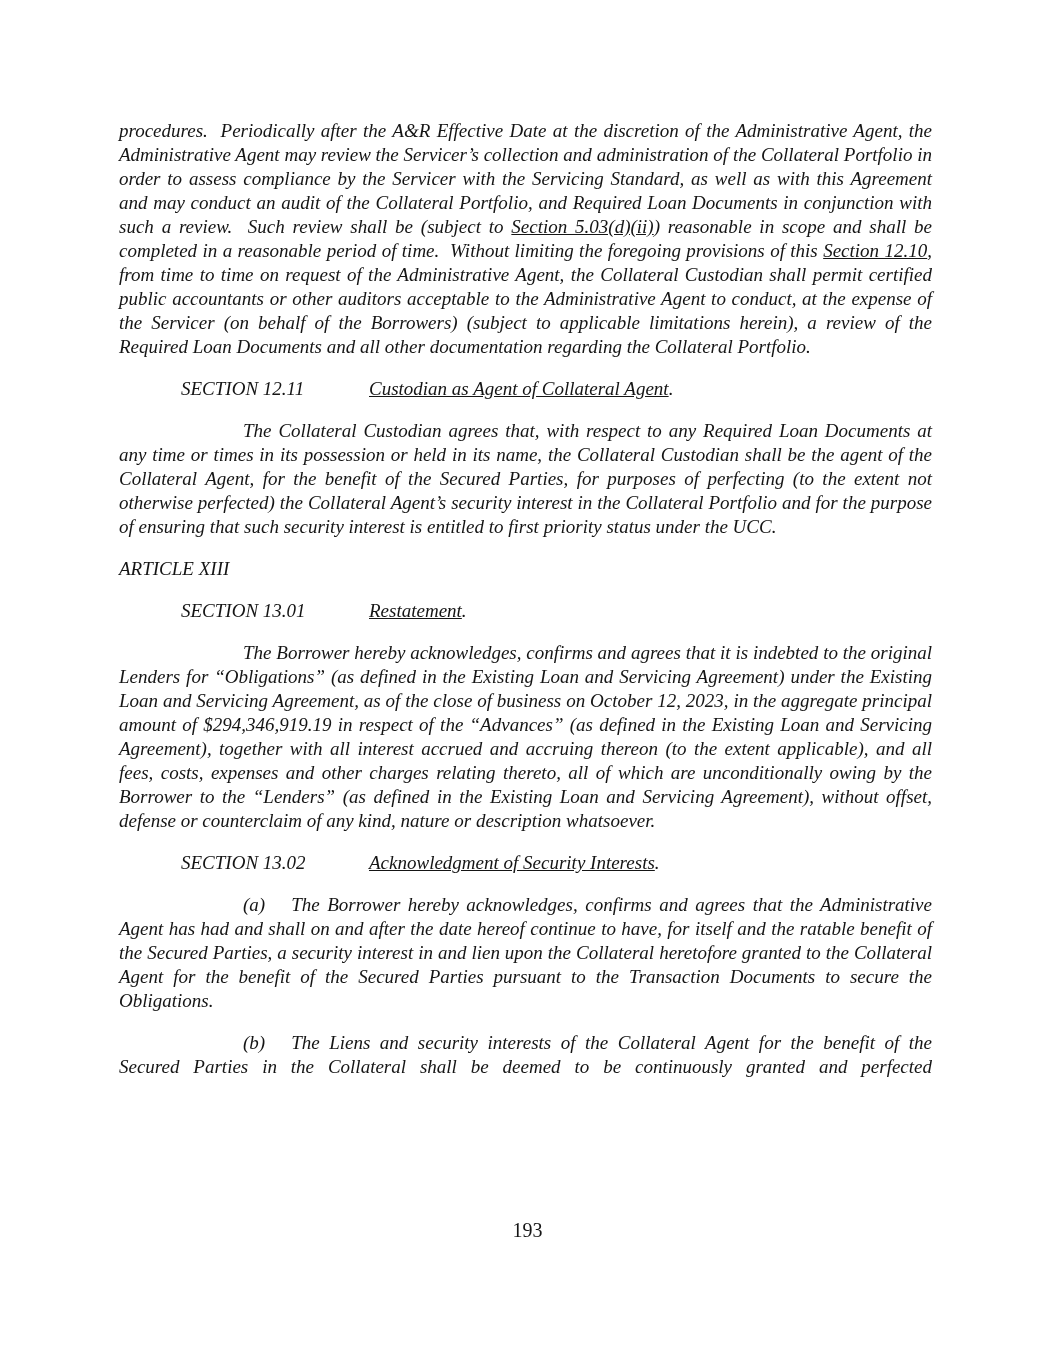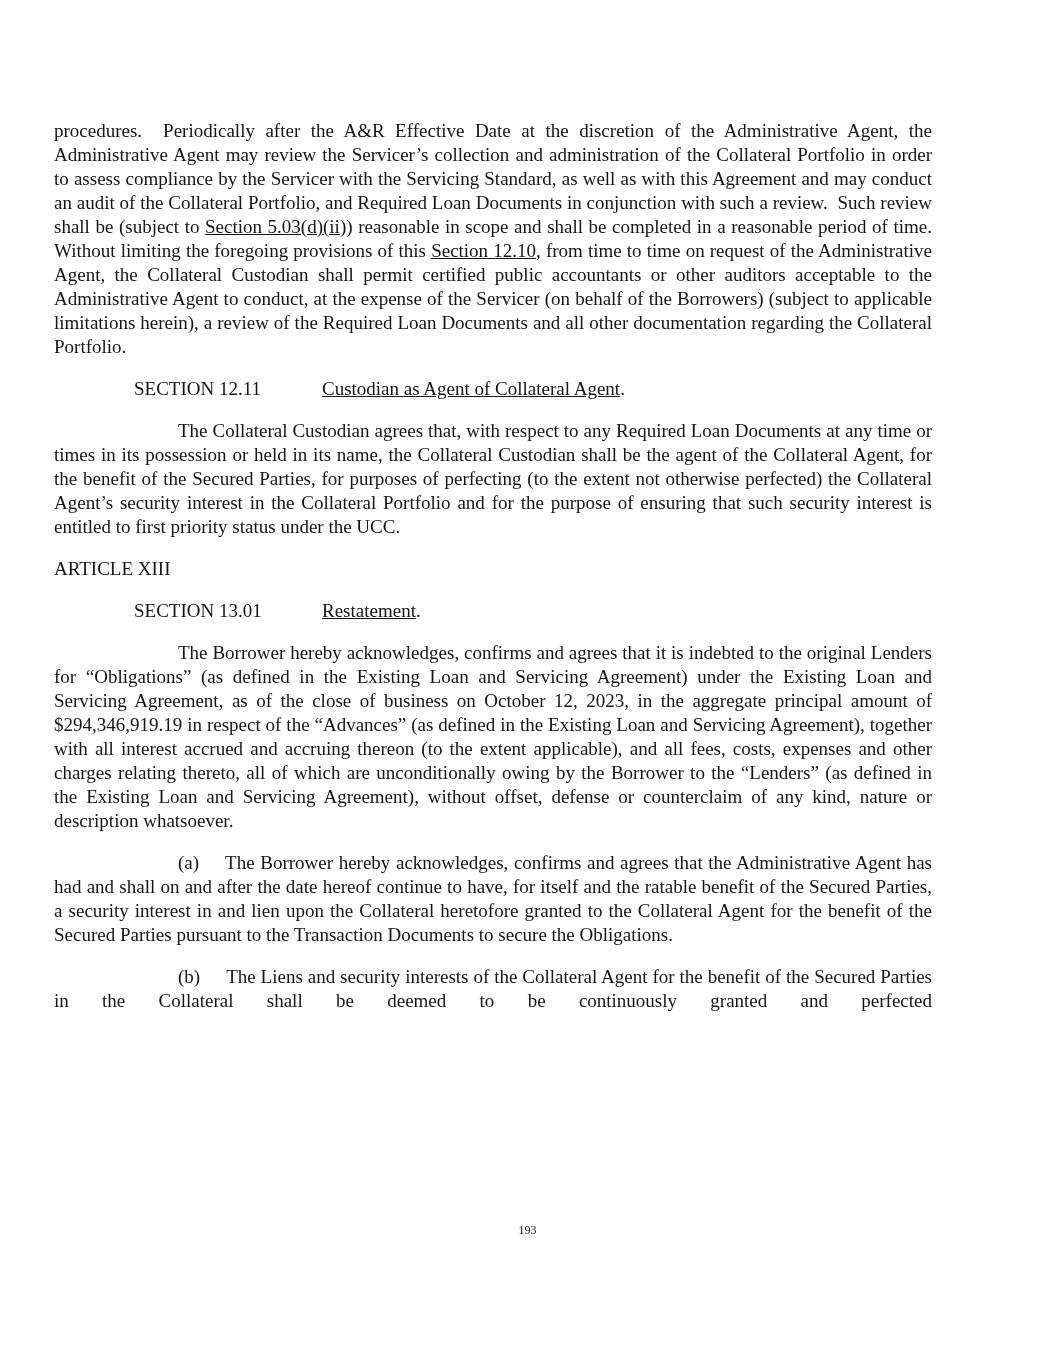--- a/index.html
+++ b/index.html
@@ -7,46 +7,47 @@
   body {
     width: 1055px;
     height: 1365px;
     background: #ffffff;
     color: #151515;
     font-family: "Liberation Serif", serif;
     position: relative;
     overflow: hidden;
   }
   .content {
-    padding: 119px 123px 0 54px;
+    padding: 119px 123px 0 119px;
+    font-style: italic;
   }
   .content p {
     margin: 18px 0;
     font-size: 19px;
     line-height: 24px;
   }
   .content p:first-child { margin-top: 0; }
   .justify {
     text-align: justify;
     white-space: pre-wrap;
   }
   .indent { text-indent: 124px; }
   .justify-last { text-align-last: justify; }
   .sec-heading { padding-left: 62px; }
-  .sec-label { display: inline-block; min-width: 188px; margin-left: 18px; }
+  .sec-label { display: inline-block; min-width: 188px; }
   .uline { text-decoration: underline; text-align: center; }
   .center-heading { }
   .tab { display: inline-block; width: 26px; }
   .page-number {
     position: absolute;
     top: 1220px;
     left: 0;
     width: 100%;
     text-align: center;
-    font-size: 12px;
+    font-size: 20px;
     line-height: 20px;
     color: #151515;
   }
 </style>
 </head>
 <body>
 
 <div class="page">
   <div class="content">
 
@@ -56,20 +57,21 @@
 
     <p class="justify indent">The Collateral Custodian agrees that, with respect to any Required Loan Documents at any time or times in its possession or held in its name, the Collateral Custodian shall be the agent of the Collateral Agent, for the benefit of the Secured Parties, for purposes of perfecting (to the extent not otherwise perfected) the Collateral Agent’s security interest in the Collateral Portfolio and for the purpose of ensuring that such security interest is entitled to first priority status under the UCC.</p>
 
     <p class="center-heading">ARTICLE XIII</p>
 
 
     <p class="sec-heading"><span class="sec-label">SECTION 13.01</span><span class="uline">Restatement</span><span>.</span></p>
 
     <p class="justify indent">The Borrower hereby acknowledges, confirms and agrees that it is indebted to the original Lenders for “Obligations” (as defined in the Existing Loan and Servicing Agreement) under the Existing Loan and Servicing Agreement, as of the close of business on October 12, 2023, in the aggregate principal amount of $294,346,919.19 in respect of the “Advances” (as defined in the Existing Loan and Servicing Agreement), together with all interest accrued and accruing thereon (to the extent applicable), and all fees, costs, expenses and other charges relating thereto, all of which are unconditionally owing by the Borrower to the “Lenders” (as defined in the Existing Loan and Servicing Agreement), without offset, defense or counterclaim of any kind, nature or description whatsoever.</p>
 
+    <p class="sec-heading"><span class="sec-label">SECTION 13.02</span><span class="uline">Acknowledgment of Security Interests</span><span>.</span></p>
 
     <p class="justify indent"><span>(a)</span><span class="tab"></span><span>The Borrower hereby acknowledges, confirms and agrees that the Administrative Agent has had and shall on and after the date hereof continue to have, for itself and the ratable benefit of the Secured Parties, a security interest in and lien upon the Collateral heretofore granted to the Collateral Agent for the benefit of the Secured Parties pursuant to the Transaction Documents to secure the Obligations.</span></p>
 
     <p class="justify indent justify-last"><span>(b)</span><span class="tab"></span><span>The Liens and security interests of the Collateral Agent for the benefit of the Secured Parties in the Collateral shall be deemed to be continuously granted and perfected</span></p>
 
   </div>
 
   <div class="page-number">193</div>
 </div>
 

